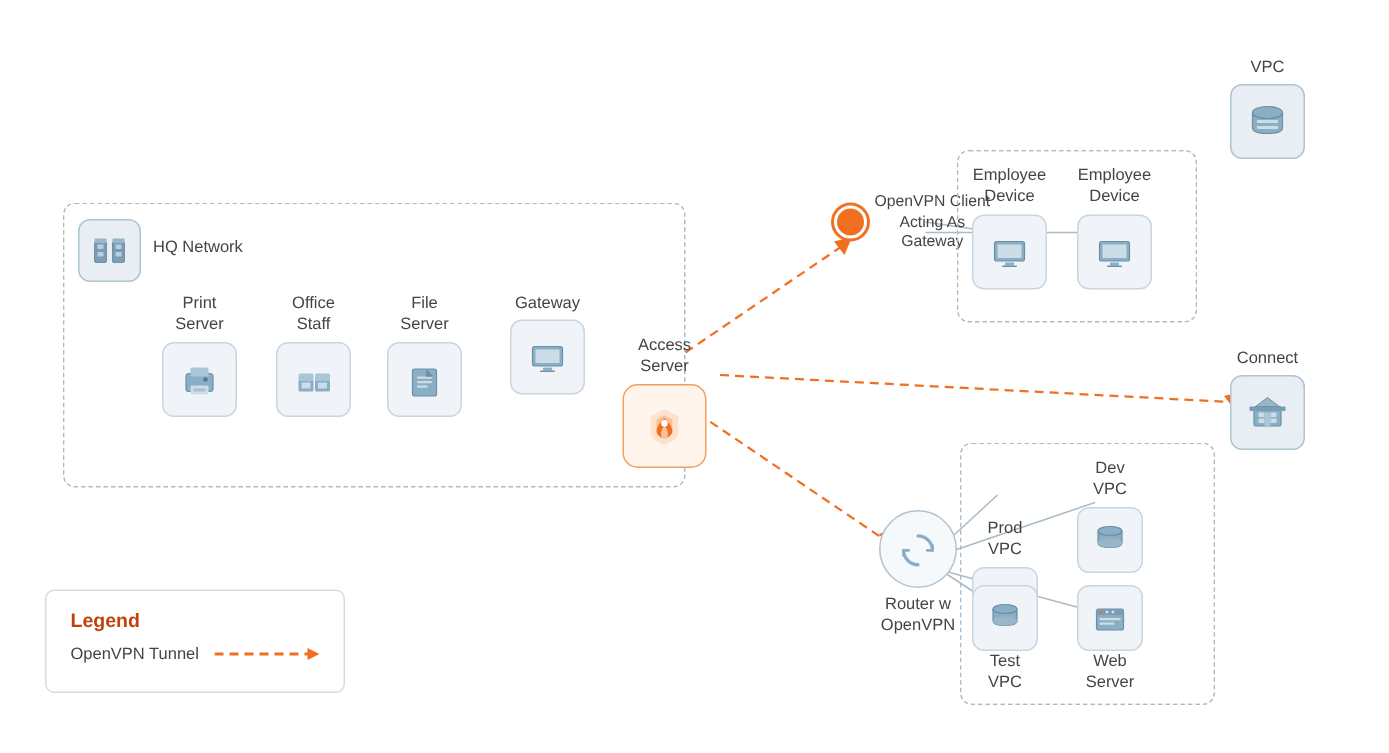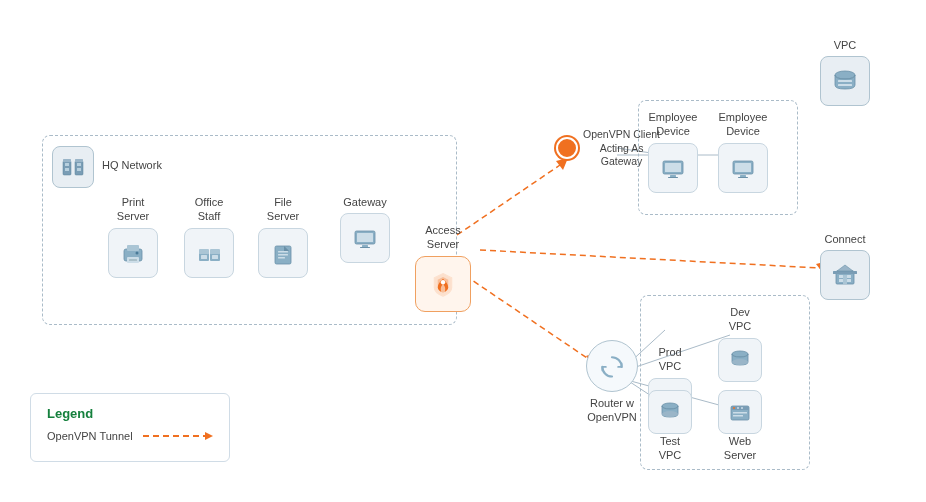--- a/index.html
+++ b/index.html
@@ -58,21 +58,21 @@
       left: 30px;
       background: #fff;
       border: 1px solid #d0dce6;
       border-radius: 6px;
       padding: 12px 16px;
       min-width: 200px;
     }
     .legend-title {
       font-size: 13px;
       font-weight: 600;
-      color: #15803d;
+      color: #c2410c;
       margin-bottom: 8px;
     }
     .legend-item {
       display: flex;
       align-items: center;
       gap: 10px;
       margin-bottom: 6px;
       font-size: 11px;
       color: #444;
     }

